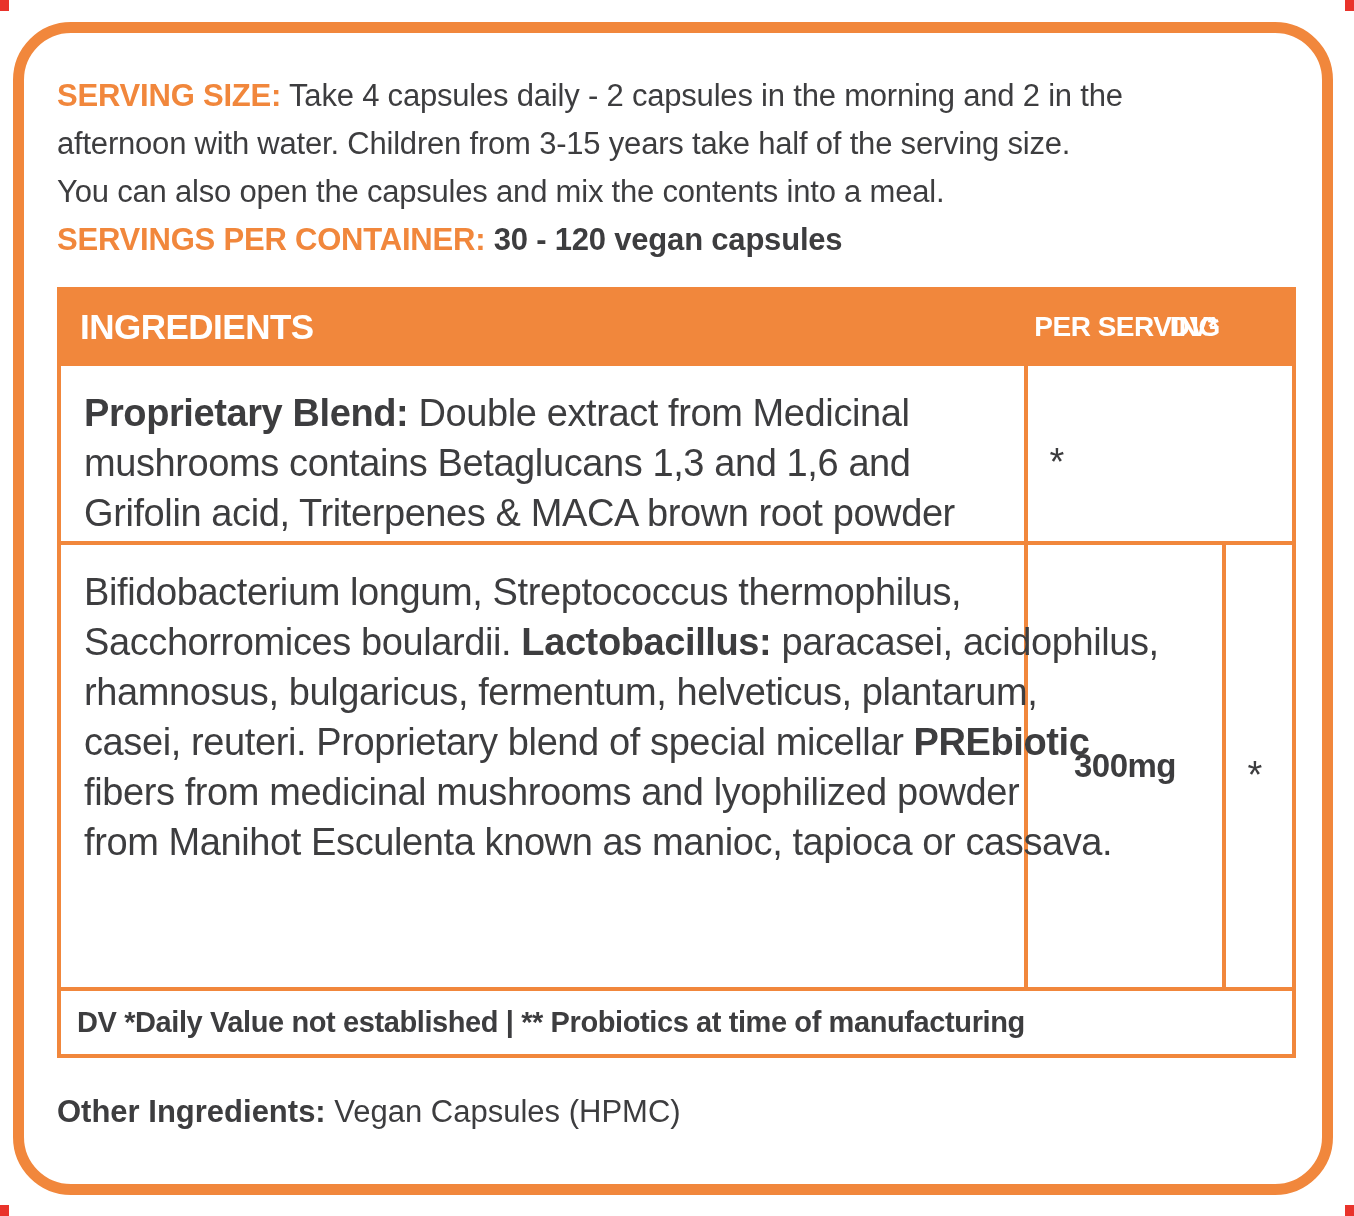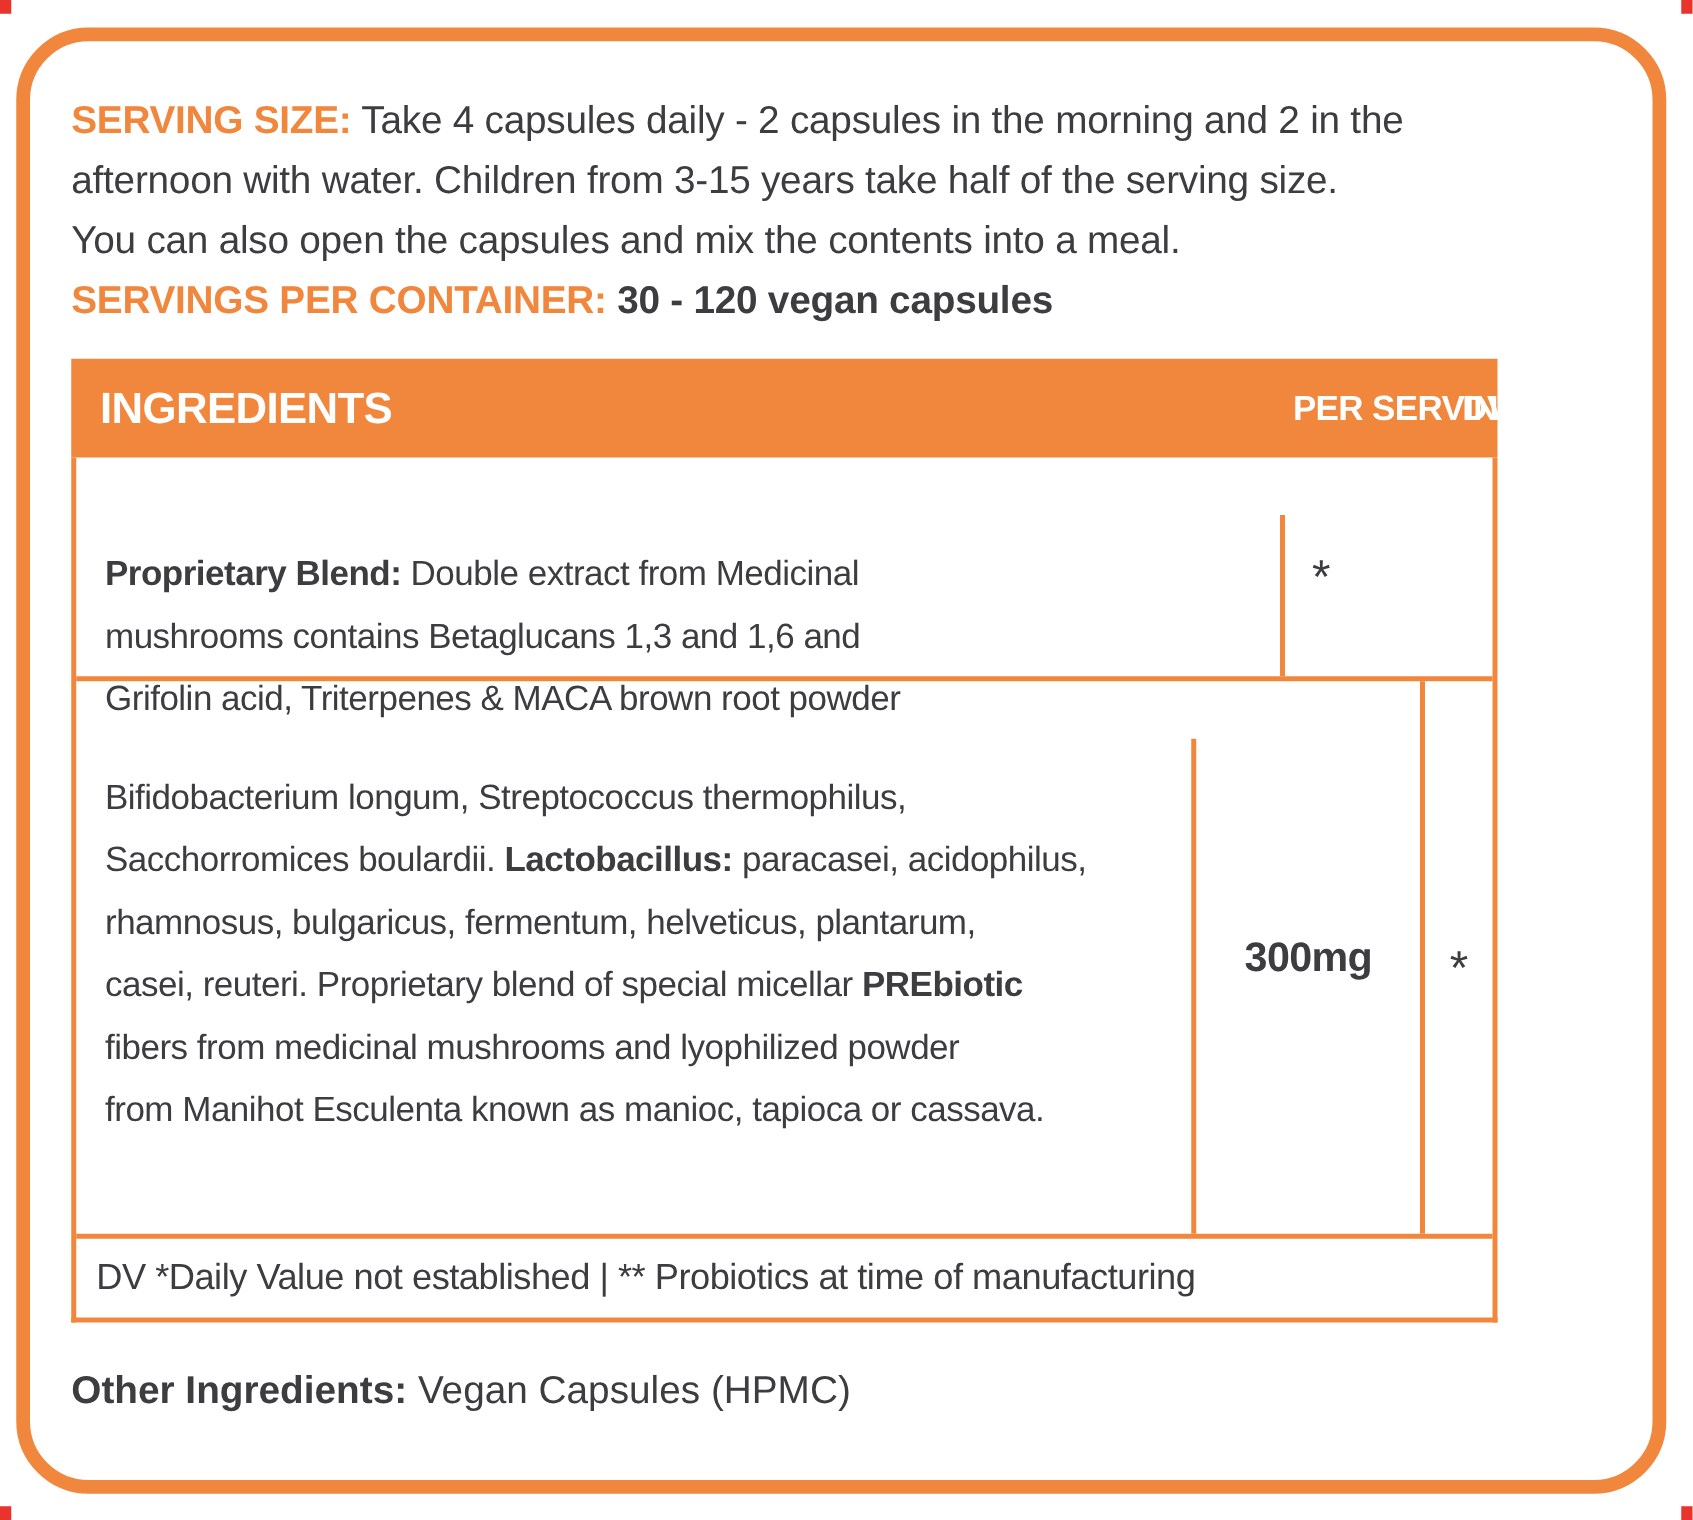--- a/index.html
+++ b/index.html
@@ -19,21 +19,21 @@
 
   .top-text{
     position:absolute;left:57px;top:72px;width:1240px;
     font-size:31px;line-height:48px;letter-spacing:-0.2px;
   }
   .tline{white-space:nowrap;}
   .b{font-weight:700;}
   .orange{color:#f1873c;}
 
   .facts-table{
-    position:absolute;left:57px;top:287px;width:1141px;box-sizing:border-box;
+    position:absolute;left:57px;top:287px;width:1239px;box-sizing:border-box;
   }
   .thead{
     position:relative;height:79px;background:#f1873c;color:#ffffff;
     display:flex;align-items:center;box-sizing:border-box;
   }
   .thead .h-ing{
     padding-left:23px;font-size:35px;font-weight:700;letter-spacing:-0.5px;
   }
   .thead .h-ps{
     position:absolute;left:967px;width:206px;text-align:center;
@@ -46,36 +46,36 @@
   .tbody{
     box-sizing:border-box;
     border-left:4px solid #f1873c;border-right:4px solid #f1873c;border-bottom:4px solid #f1873c;
   }
   .trow{display:flex;box-sizing:border-box;}
   .trow + .trow{border-top:4px solid #f1873c;}
   .row1{height:175px;}
   .row2{height:446px;}
   .cell-main{
     width:967px;box-sizing:border-box;border-right:4px solid #f1873c;
-    padding:22px 0 4px 23px;font-size:28px;line-height:50px;letter-spacing:-0.4px;margin-top:46px;
+    padding:22px 0 4px 23px;font-size:38px;line-height:50px;letter-spacing:-0.4px;
   }
   .cell-ps{
     width:198px;box-sizing:border-box;border-right:4px solid #f1873c;
     display:flex;align-items:center;justify-content:center;
     font-size:33px;font-weight:700;letter-spacing:-0.5px;
   }
   .cell-dv{
     width:58px;display:flex;align-items:center;justify-content:center;
     font-size:38px;font-weight:400;
   }
   .cell-dv span{position:relative;top:9px;}
   .tfoot{
     height:67px;box-sizing:border-box;display:flex;align-items:center;
     border-top:4px solid #f1873c;
-    padding-left:16px;font-size:29px;font-weight:400;letter-spacing:-0.4px;white-space:nowrap;
+    padding-left:16px;font-size:29px;font-weight:700;letter-spacing:-0.4px;white-space:nowrap;
   }
   .other-ing{
     position:absolute;left:57px;top:1090px;font-size:31px;line-height:44px;white-space:nowrap;
   }
 </style>
 </head>
 <body>
 
 <div class="frame"></div>
 

